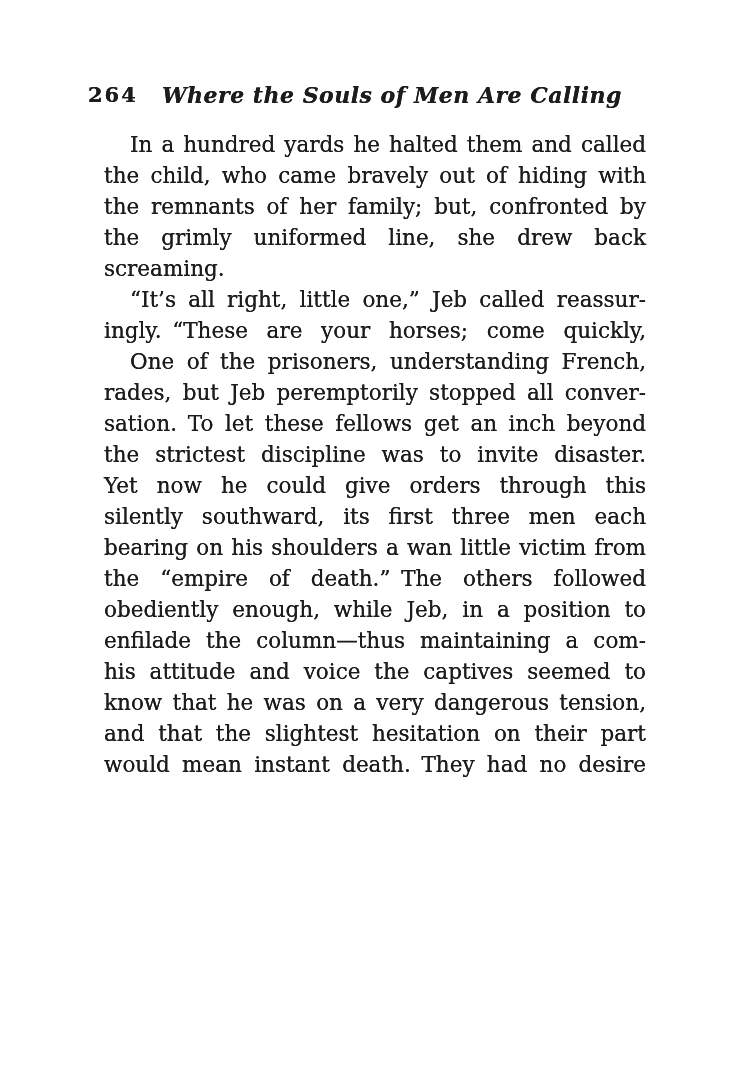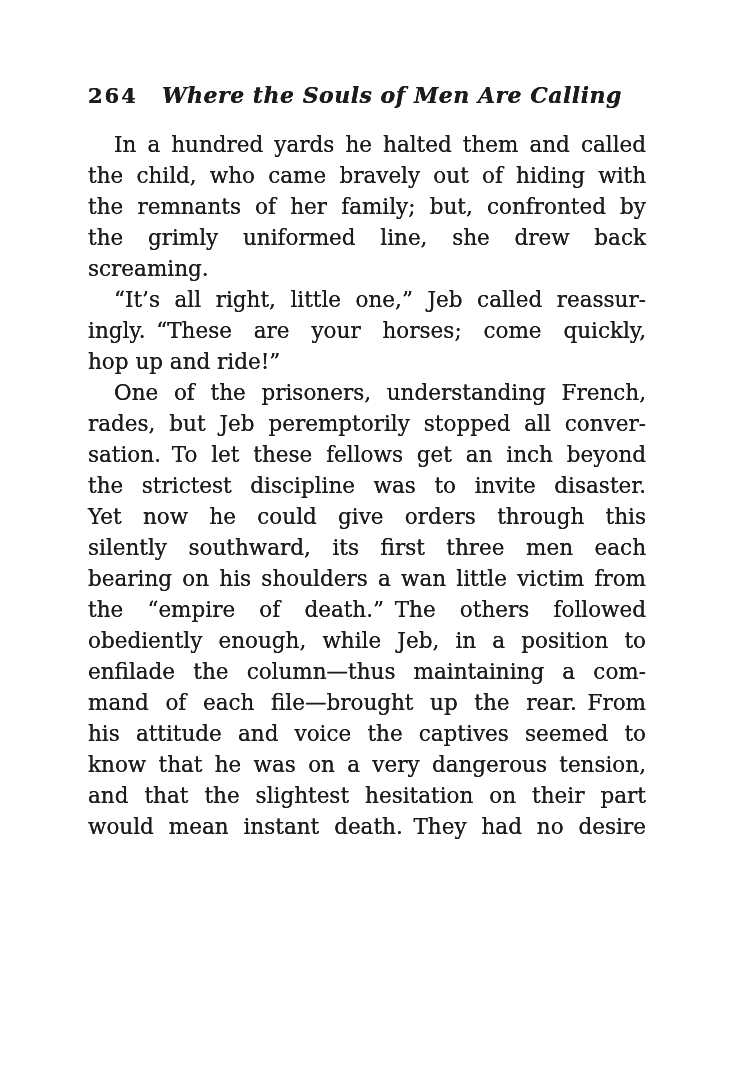--- a/index.html
+++ b/index.html
@@ -20,21 +20,21 @@
     width: 740px;
     height: 1080px;
     background: #ffffff;
   }
   .header {
     position: absolute;
     left: 88px;
     top: 82px;
     width: 558px;
     display: flex;
-    align-items: center;
+    align-items: flex-start;
   }
   .page-number {
     font-size: 21px;
     font-weight: 700;
     letter-spacing: 2px;
     text-shadow: 0 0 0.4px #1c1c1c;
   }
   .running-title {
     flex: 1;
     text-align: center;
@@ -49,20 +49,21 @@
     left: 88px;
     top: 129px;
     width: 558px;
     font-size: 21.5px;
     line-height: 31px;
     text-shadow: 0 0 0.4px #1c1c1c;
   }
   .line {
     text-align: left;
     white-space: normal;
+    margin-left: 16px;
   }
   .line.just {
     text-align: justify;
     text-align-last: justify;
   }
   .line.indent {
     text-indent: 26px;
   }
 </style>
 </head>
@@ -77,33 +78,31 @@
       <div class="paragraph">
         <div class="line just indent">In a hundred yards he halted them and called</div>
         <div class="line just">the child, who came bravely out of hiding with</div>
         <div class="line just">the remnants of her family; but, confronted by</div>
         <div class="line just">the grimly uniformed line, she drew back</div>
         <div class="line">screaming.</div>
       </div>
       <div class="paragraph">
         <div class="line just indent">“It’s all right, little one,” Jeb called reassur-</div>
         <div class="line just">ingly. “These are your horses; come quickly,</div>
-        <div class="line">hop up and ride!”</div>
       </div>
       <div class="paragraph">
         <div class="line just indent">One of the prisoners, understanding French,</div>
         <div class="line just">rades, but Jeb peremptorily stopped all conver-</div>
         <div class="line just">sation. To let these fellows get an inch beyond</div>
         <div class="line just">the strictest discipline was to invite disaster.</div>
         <div class="line just">Yet now he could give orders through this</div>
         <div class="line just">silently southward, its first three men each</div>
         <div class="line just">bearing on his shoulders a wan little victim from</div>
         <div class="line just">the “empire of death.” The others followed</div>
         <div class="line just">obediently enough, while Jeb, in a position to</div>
         <div class="line just">enfilade the column—thus maintaining a com-</div>
-        <div class="line just">mand of each file—brought up the rear. From</div>
         <div class="line just">his attitude and voice the captives seemed to</div>
         <div class="line just">know that he was on a very dangerous tension,</div>
         <div class="line just">and that the slightest hesitation on their part</div>
         <div class="line just">would mean instant death. They had no desire</div>
       </div>
     </div>
 </div>
 
 </body></html>

